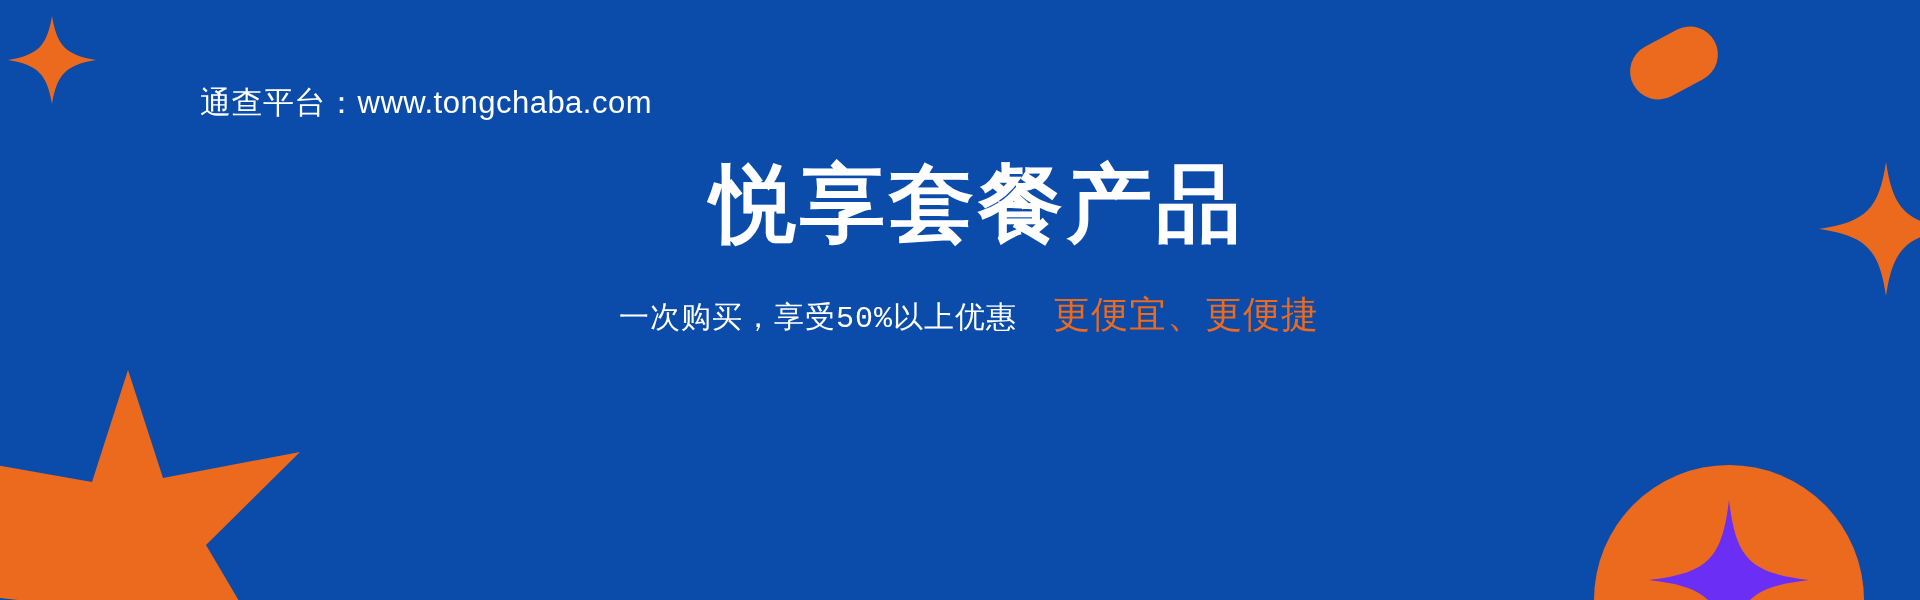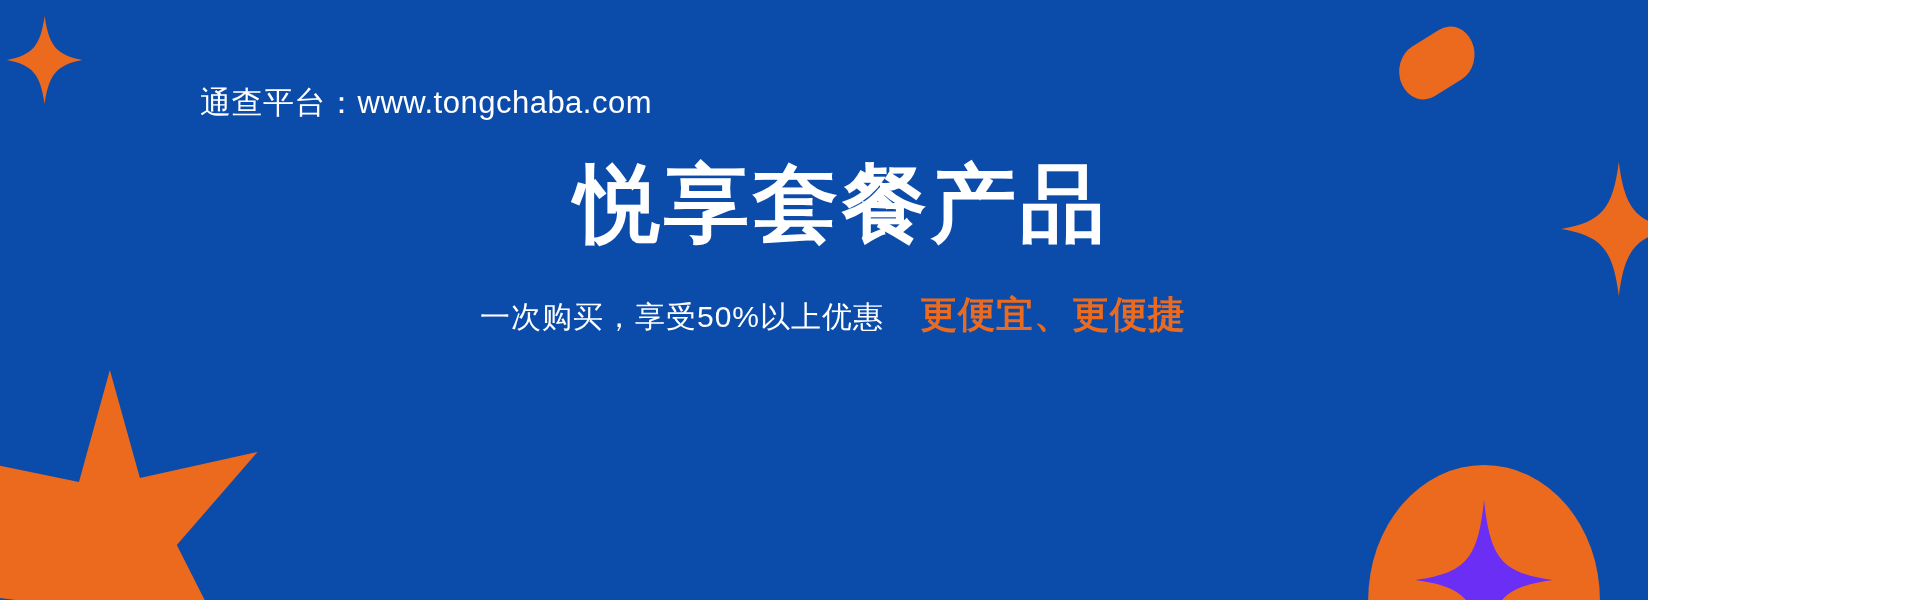--- a/index.html
+++ b/index.html
@@ -6,21 +6,21 @@
     margin: 0;
     padding: 0;
     background: #ffffff;
   }
   body {
     font-family: "Liberation Sans", "DejaVu Sans", sans-serif;
   }
 
   .banner {
     position: relative;
-    width: 1648px;
+    width: 1920px;
     height: 600px;
     overflow: hidden;
     background: #0b4cab;
   }
 
   .decor-layer {
     position: absolute;
     inset: 0;
     width: 100%;
     height: 100%;
@@ -79,26 +79,26 @@
     justify-content: center;
     gap: 36px;
     padding-left: 18px;
     white-space: nowrap;
   }
   .subtitle-main {
     color: #ffffff;
     font-size: 30px;
     font-weight: 400;
     letter-spacing: 1px;
-    font-family: Liberation Sans, sans-serif;
+    font-family: Liberation Mono, monospace;
   }
   .subtitle-accent {
     color: #ec6a1e;
     font-size: 37px;
-    font-weight: bold;
+    font-weight: normal;
     letter-spacing: 1px;
     font-family: "DejaVu Sans", "Liberation Sans", sans-serif;
   }
 </style>
 </head>
 <body>
 
 <div class="banner">
 
   <svg class="decor-layer" viewBox="0 0 1920 600" preserveAspectRatio="none">

